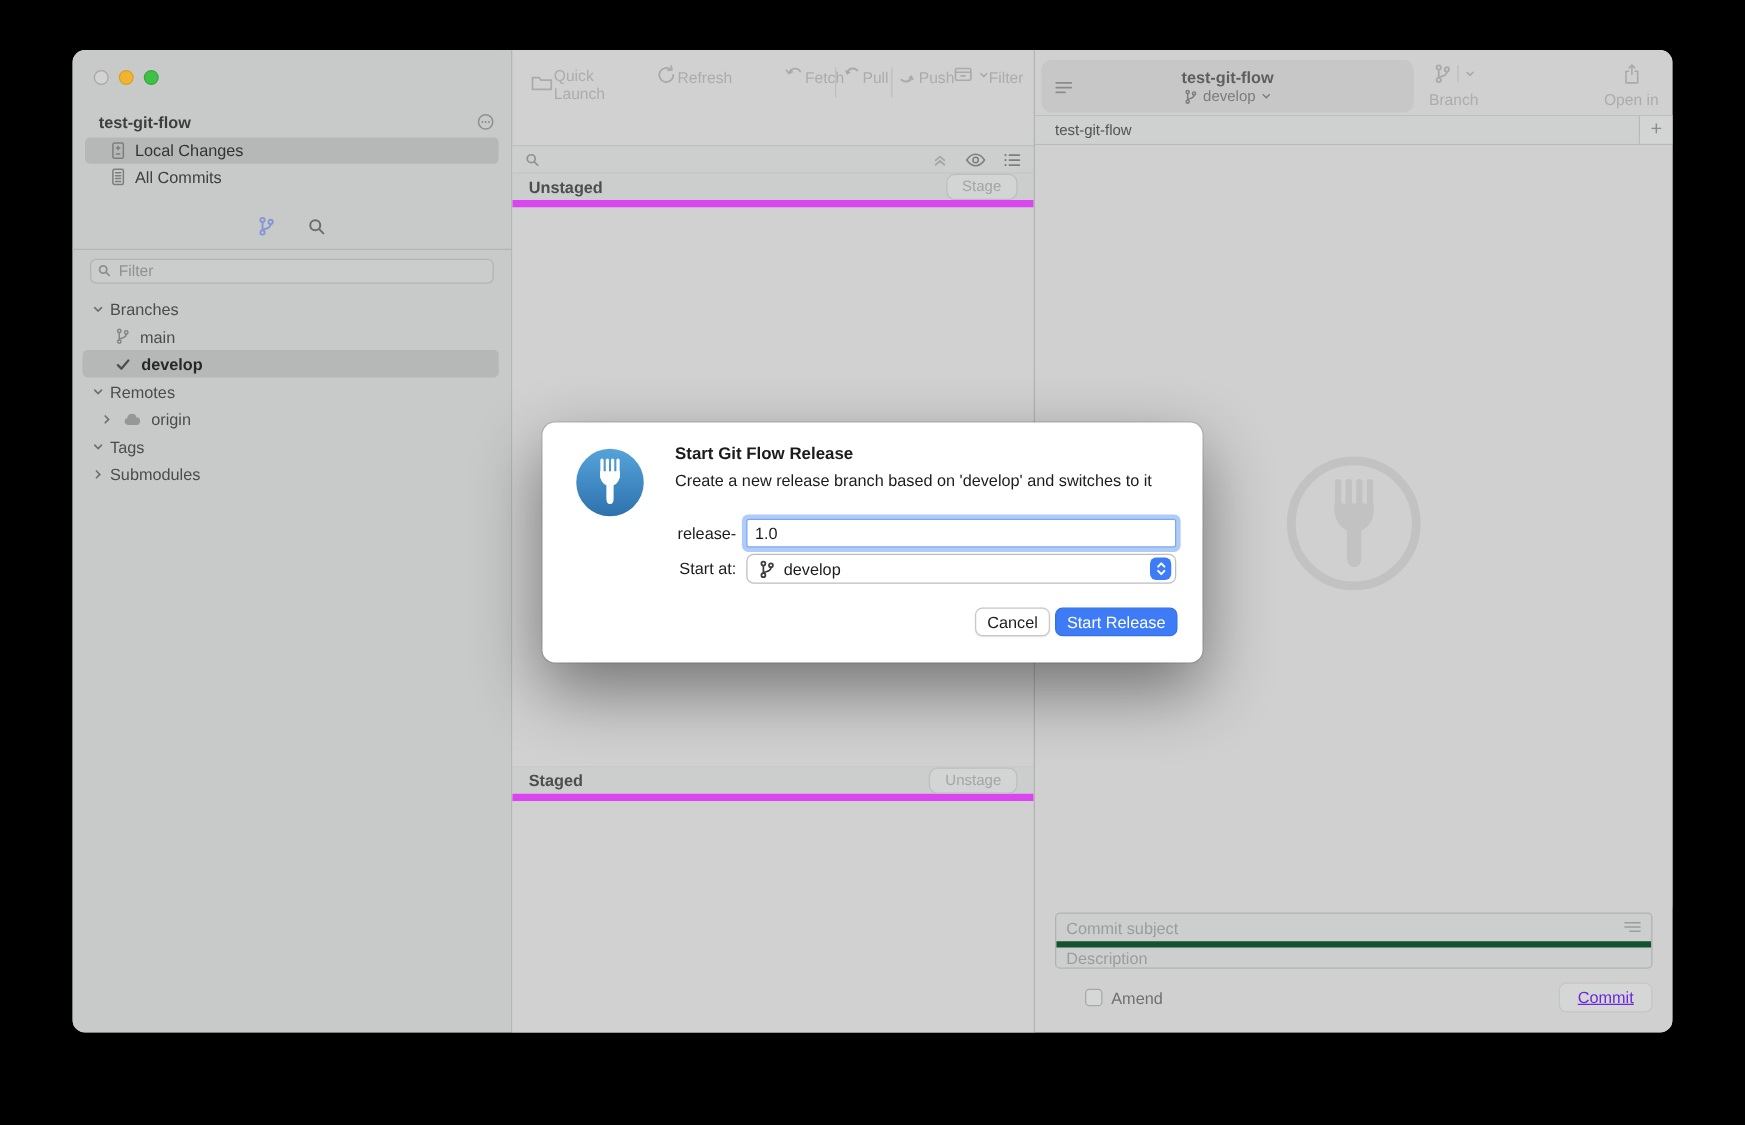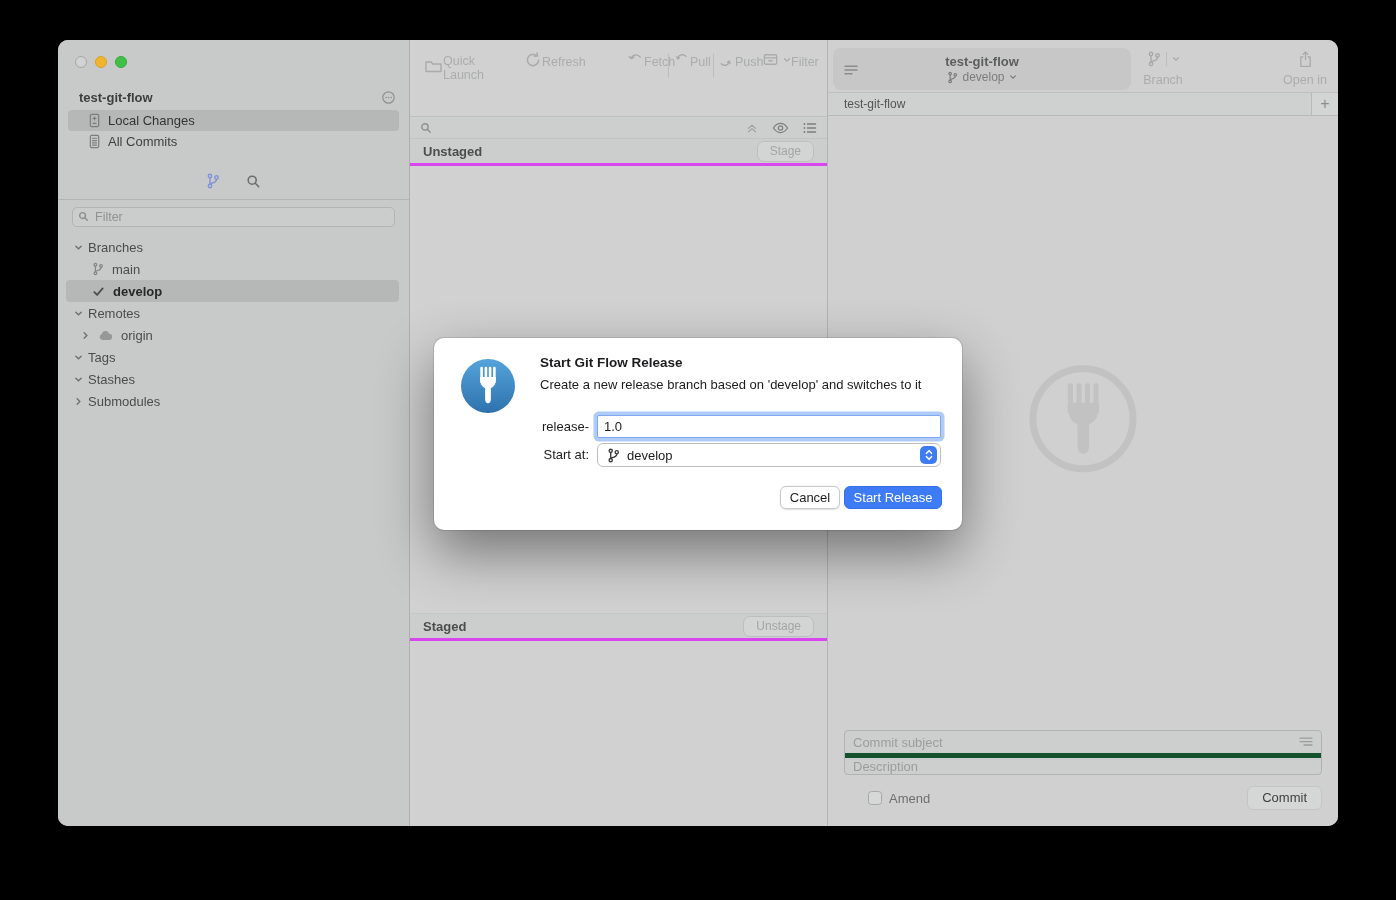--- a/index.html
+++ b/index.html
@@ -76,21 +76,21 @@
   .tb-sep { position: absolute; top: 14px; width: 1px; height: 24px;
     background: #bcbebd; }
   .search-row { height: 23px; flex: 0 0 23px; background: #cdcfce;
     border-top: 1px solid #bec0bf; border-bottom: 1px solid #c2c4c3;
     display: flex; align-items: center; padding: 0 10px; gap: 14px; }
   .search-row .s-input { flex: 1; border: none; background: transparent;
     outline: none; font-size: 12px; color: #555; margin-left: 6px;
     font-family: "Liberation Sans", sans-serif; }
   .search-row .icon { color: #8f918f; }
   .sec-header { height: 27px; flex: 0 0 27px; background: #cccecd;
-    border-bottom: 3px solid #d946ef; display: flex; align-items: center;
+    border-bottom: 6px solid #d946ef; display: flex; align-items: center;
     padding: 0 13px; justify-content: space-between; }
   .sec-title { font-size: 13px; font-weight: 700; color: #4c4e4d; }
   .pill-btn { font-size: 12px; color: #a4a6a5; background: #d3d5d4;
     border: 1px solid #bdbfbe; border-radius: 7px; padding: 2px 12px 3px; }
   .file-list-1 { flex: 1 1 auto; background: #d1d1d1;
     border-bottom: 1px solid #c6c8c7; }
   .file-list-2 { flex: 0 0 185px; background: #d1d1d1; }
 
   
   .rightp { flex: 1; display: flex; flex-direction: column;
@@ -131,22 +131,22 @@
     outline: none; font-size: 13px; color: #555;
     font-family: "Liberation Sans", sans-serif; }
   .commit-input::placeholder { color: #9b9d9c; }
   .commit-row .icon { color: #9b9d9c; }
   .commit-bottom { margin-top: 11px; display: flex; align-items: center;
     justify-content: space-between; margin-left: 24px; }
   .amend-wrap { display: flex; align-items: center; gap: 7px; }
   .checkbox { width: 14px; height: 14px; border: 1px solid #a7a9a8;
     border-radius: 3.5px; background: #d6d8d7; }
   .amend-label { font-size: 13px; color: #6e706f; }
-  .commit-btn { font-size: 13px; color: #404040; background: #d5d7d6;
-    border: 1px solid #c4c6c5; border-radius: 6px; padding: 3px 14px 4px; }
+  .commit-btn { font-size: 13px; color: #6d28d9; background: #d5d7d6;
+    border: 1px solid #c4c6c5; border-radius: 6px; padding: 3px 14px 4px; text-decoration: underline; }
 
   
   .dialog { position: absolute; left: 434px; top: 338px; width: 528px;
     height: 192px; background: #ffffff; border-radius: 10px;
     box-shadow: 0 22px 55px rgba(0,0,0,.45), 0 0 0 1px rgba(0,0,0,.10);
     font-size: 13px; color: #1c1c1e; }
   .dlg-icon { position: absolute; left: 25px; top: 19px; }
   .dlg-title { position: absolute; left: 106px; top: 17px;
     font-size: 13.5px; font-weight: 700; }
   .dlg-subtitle { position: absolute; left: 106px; top: 39px;
@@ -304,28 +304,20 @@
         <span class="t-chev">
           <svg width="9" height="9" viewBox="0 0 10 10" fill="none" stroke="currentColor" stroke-width="1.5" stroke-linecap="round">
               <path d="M2 3.5L5 6.5 8 3.5"></path>
             </svg>
         </span>
         <span class="t-label-section">Tags</span>
       </div>
       <div class="tree-row">
         <span class="t-chev">
           <svg width="9" height="9" viewBox="0 0 10 10" fill="none" stroke="currentColor" stroke-width="1.5" stroke-linecap="round">
-              <path d="M2 3.5L5 6.5 8 3.5"></path>
-            </svg>
-        </span>
-        <span class="t-label-section">Stashes</span>
-      </div>
-      <div class="tree-row">
-        <span class="t-chev">
-          <svg width="9" height="9" viewBox="0 0 10 10" fill="none" stroke="currentColor" stroke-width="1.5" stroke-linecap="round">
               <path d="M3.5 2L6.5 5 3.5 8"></path>
             </svg>
         </span>
         <span class="t-label-section">Submodules</span>
       </div>
     </div>
   </div>
 
   <div class="middle">
     <div class="mid-toolbar">

